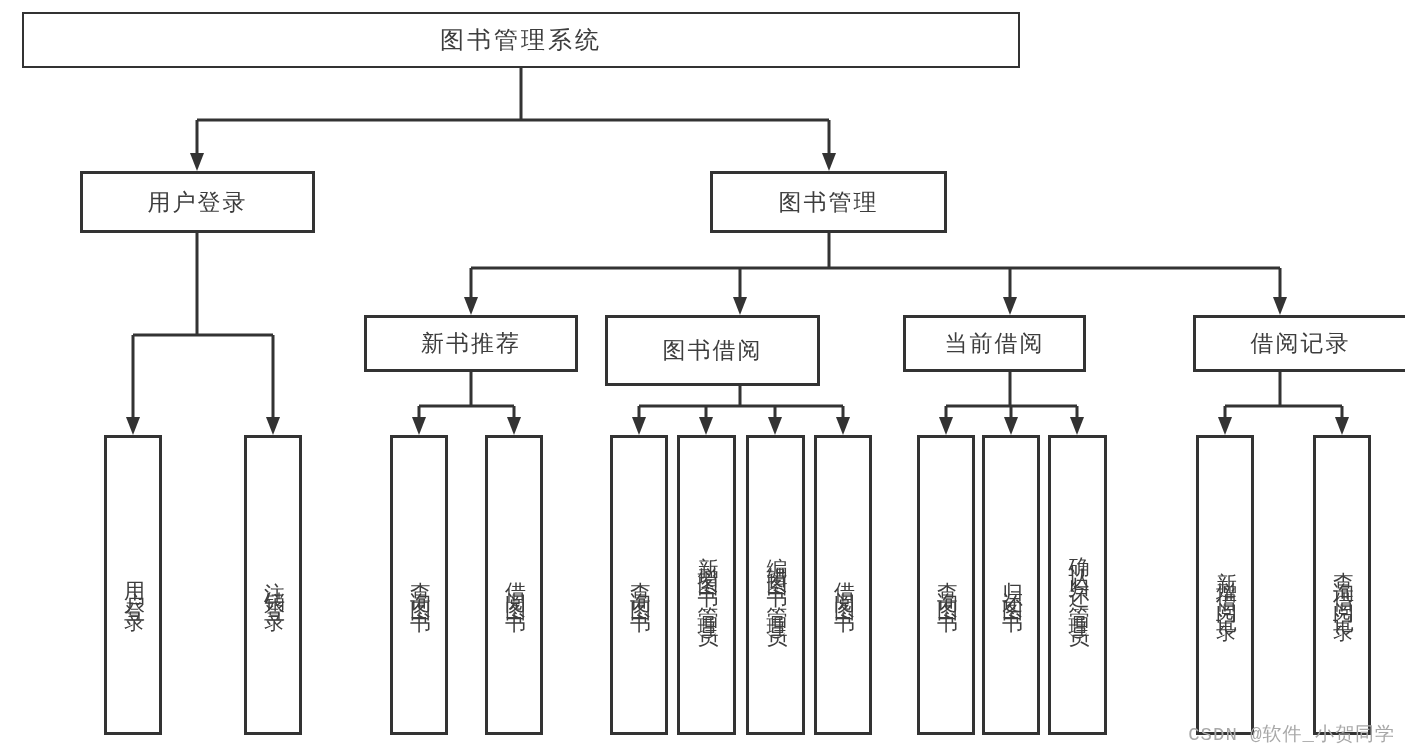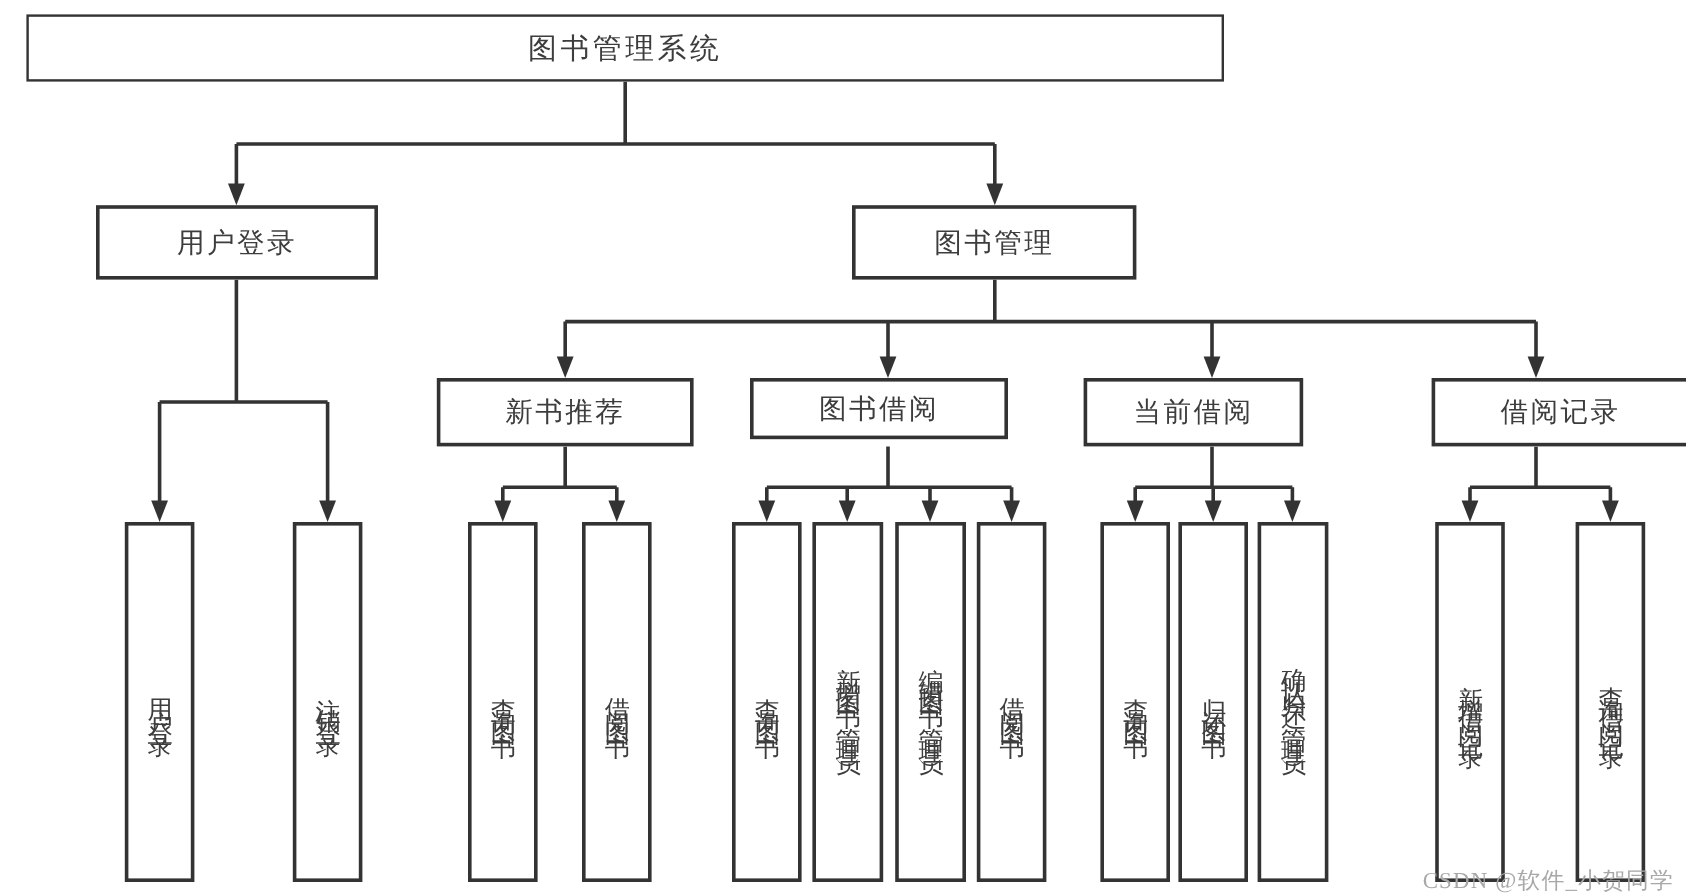--- a/index.html
+++ b/index.html
@@ -1,18 +1,18 @@
 <!DOCTYPE html>
 <html><head>
 <meta charset="utf-8">
 <style>
   html,body{margin:0;padding:0;background:#ffffff;}
   .stage{
     position:relative;width:1405px;height:747px;background:#ffffff;overflow:hidden;
-    font-family:Liberation Serif, serif;color:#3d3d3d;
+    font-family:Liberation Mono, monospace;color:#3d3d3d;
   }
   .wires{position:absolute;left:0;top:0;width:1405px;height:747px;}
   .node{
     position:absolute;background:#ffffff;border:3px solid #333333;box-sizing:border-box;
     display:flex;align-items:center;justify-content:center;text-align:center;
   }
   .node span{display:block;}
   .h{font-size:23px;letter-spacing:2px;}
   .rootbox{font-size:24px;letter-spacing:3px;border-width:2px;}
   .v span{
@@ -68,21 +68,21 @@
   <div class="node h" style="left:80px;top:171px;width:235px;height:62px;">
     <span>用户登录</span>
   </div>
   <div class="node h" style="left:364px;top:315px;width:214px;height:57px;">
     <span>新书推荐</span>
   </div>
 
   <div class="node h" style="left:710px;top:171px;width:237px;height:62px;">
     <span>图书管理</span>
   </div>
-  <div class="node h" style="left:625px;top:315px;width:215px;height:51px;justify-content:center;">
+  <div class="node h" style="left:605px;top:315px;width:215px;height:71px;justify-content:center;">
     <span>图书借阅</span>
   </div>
   <div class="node h" style="left:903px;top:315px;width:183px;height:57px;">
     <span>当前借阅</span>
   </div>
   <div class="node h" style="left:1173px;top:315px;width:215px;height:57px;margin-left:20px;">
     <span>借阅记录</span>
   </div>
 
   <div class="node v" style="left:104px;top:435px;width:58px;height:300px;">

